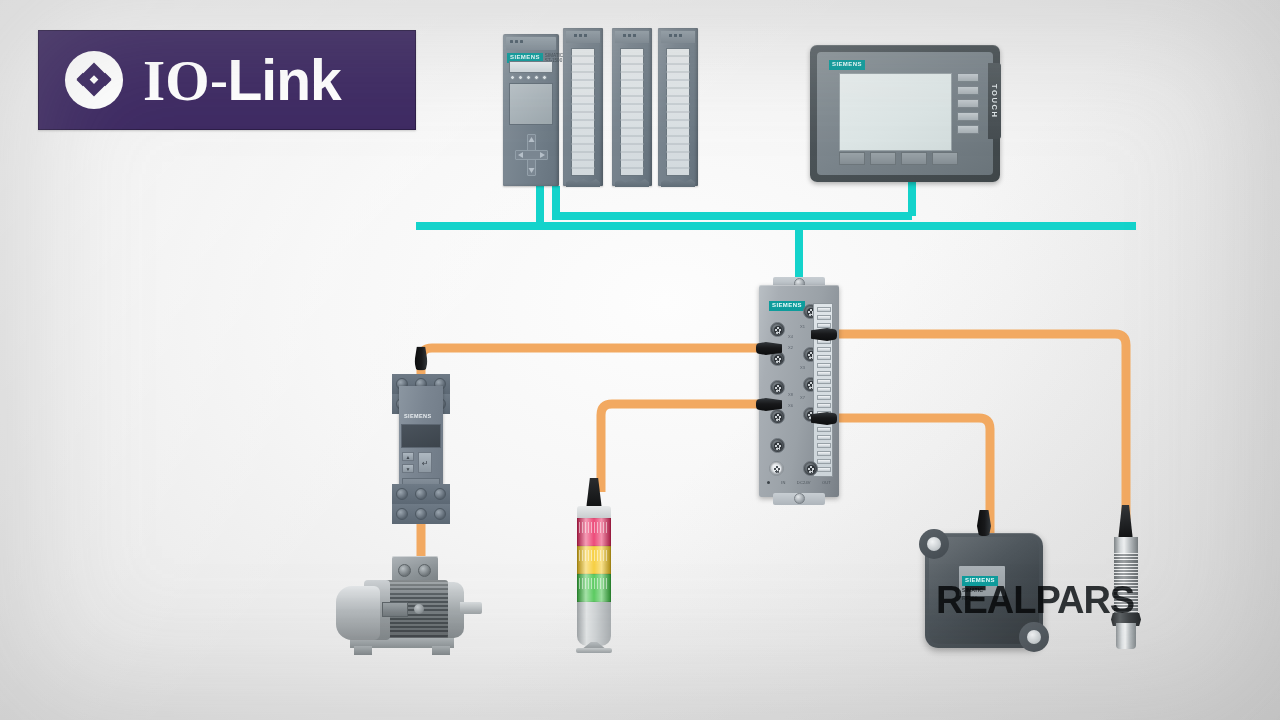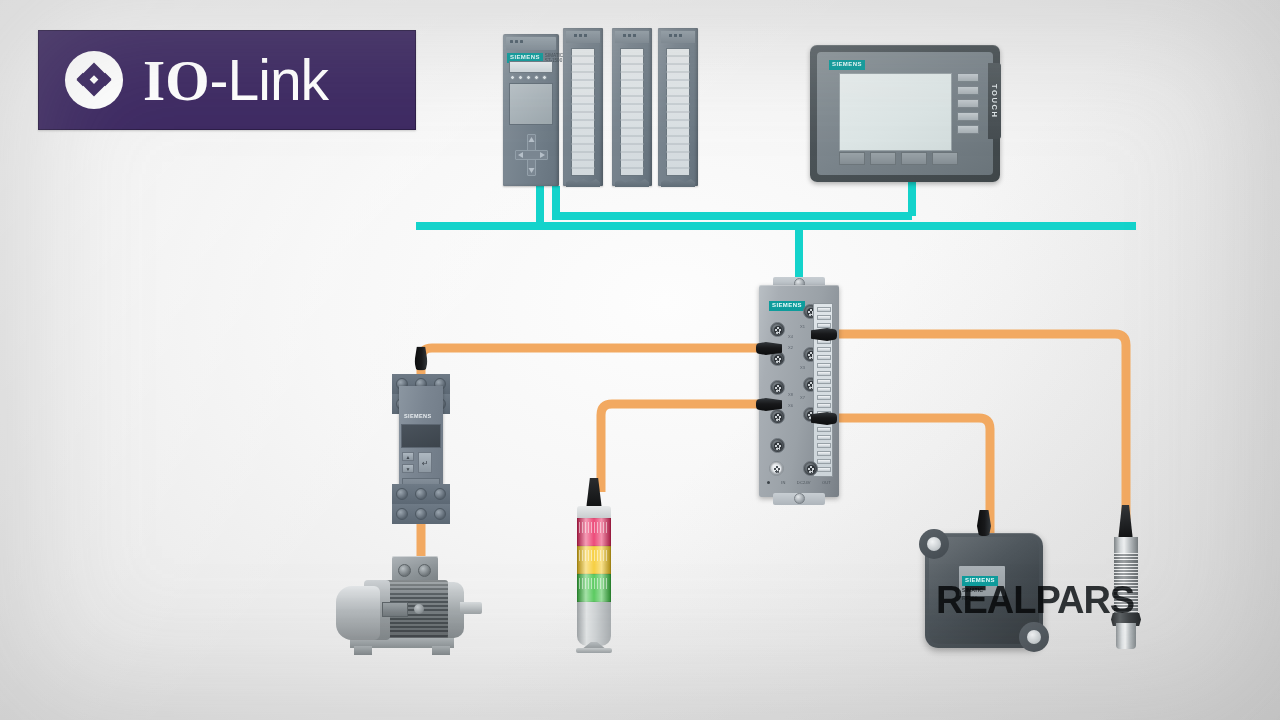--- a/index.html
+++ b/index.html
@@ -38,21 +38,21 @@
     box-shadow:0 1px 2px rgba(0,0,0,.18);
   }
   #iolink-mark{ width:62px; height:62px; flex:0 0 auto; }
   #iolink-text{
     color:#fff; font-size:57px; line-height:1;
     letter-spacing:-1px; margin-left:18px; font-weight:700;
     font-family:"Liberation Sans", sans-serif;
   }
   #iolink-text .io{ font-family:"Liberation Serif", serif; font-weight:700; letter-spacing:0px;}
   #iolink-text .dash{ font-weight:400; }
-  #iolink-text .link{ font-weight:400; }
+  #iolink-text .link{ font-weight:700; }
 
   
   .sie-badge{
     background:#0e9c9c; color:#eafcfc;
     font-size:6px; font-weight:700; letter-spacing:.4px;
     padding:1px 3px; display:inline-block; line-height:1.25;
     font-family:"Liberation Sans", sans-serif;
   }
 
   

